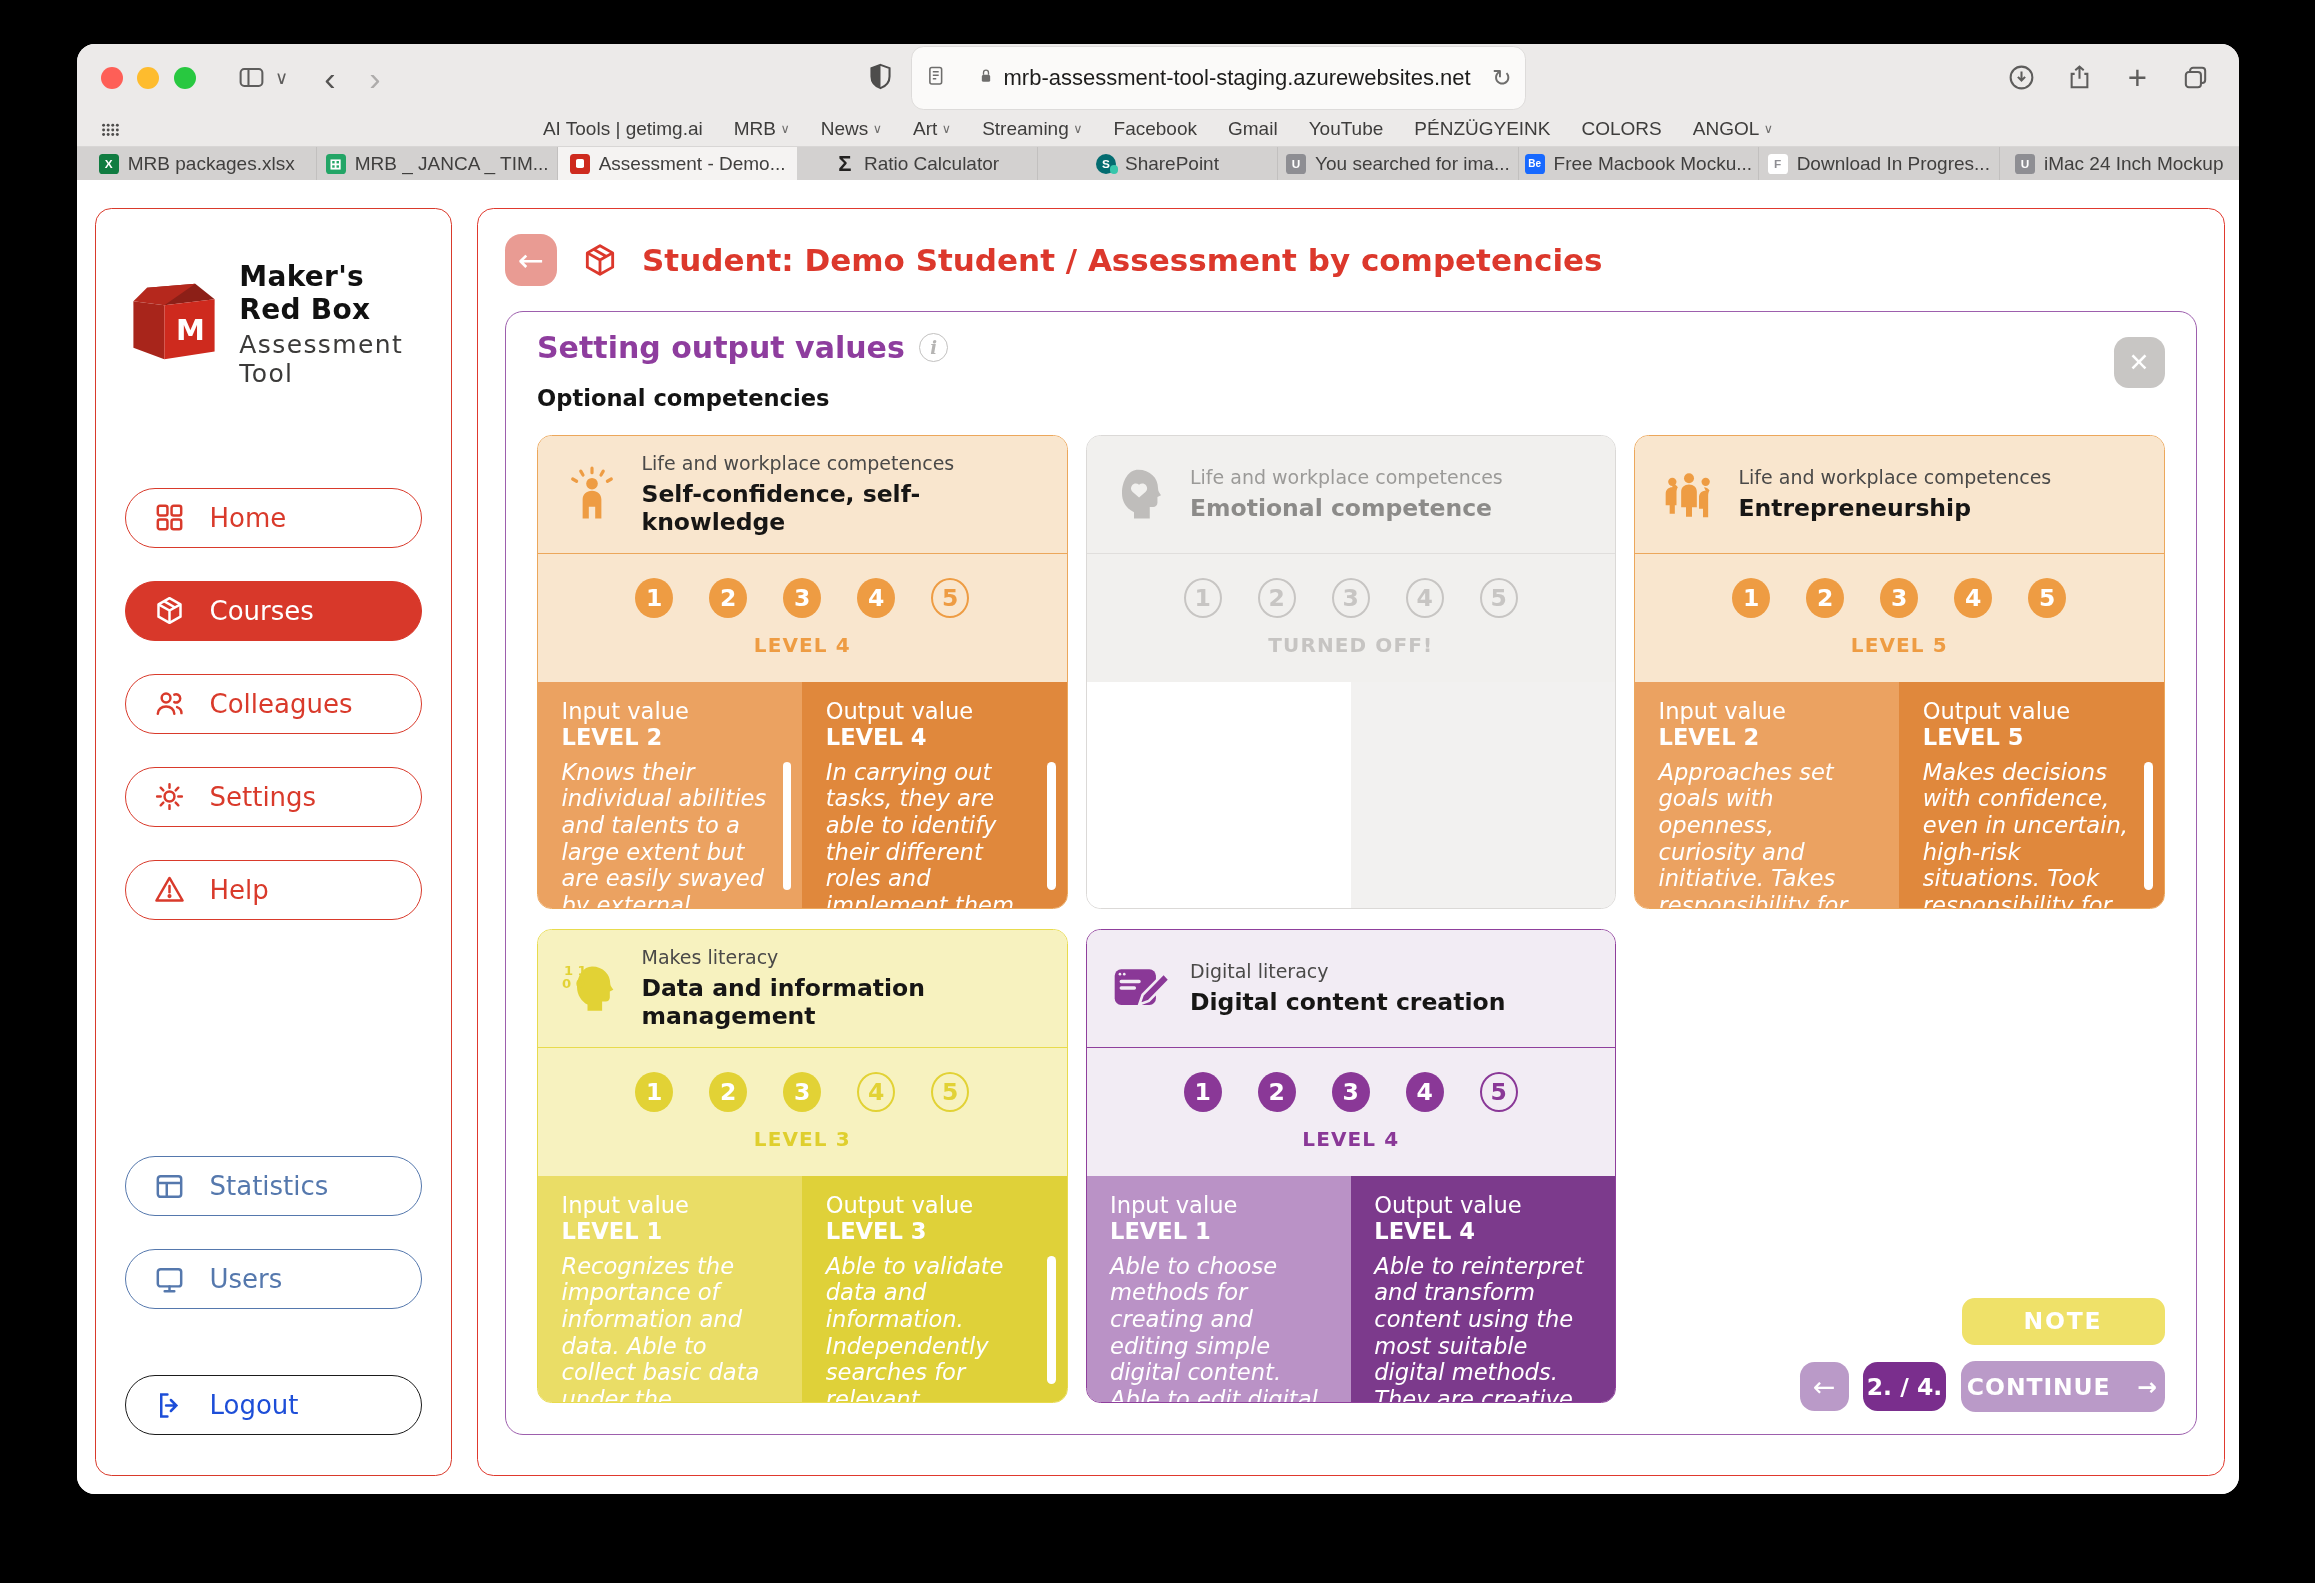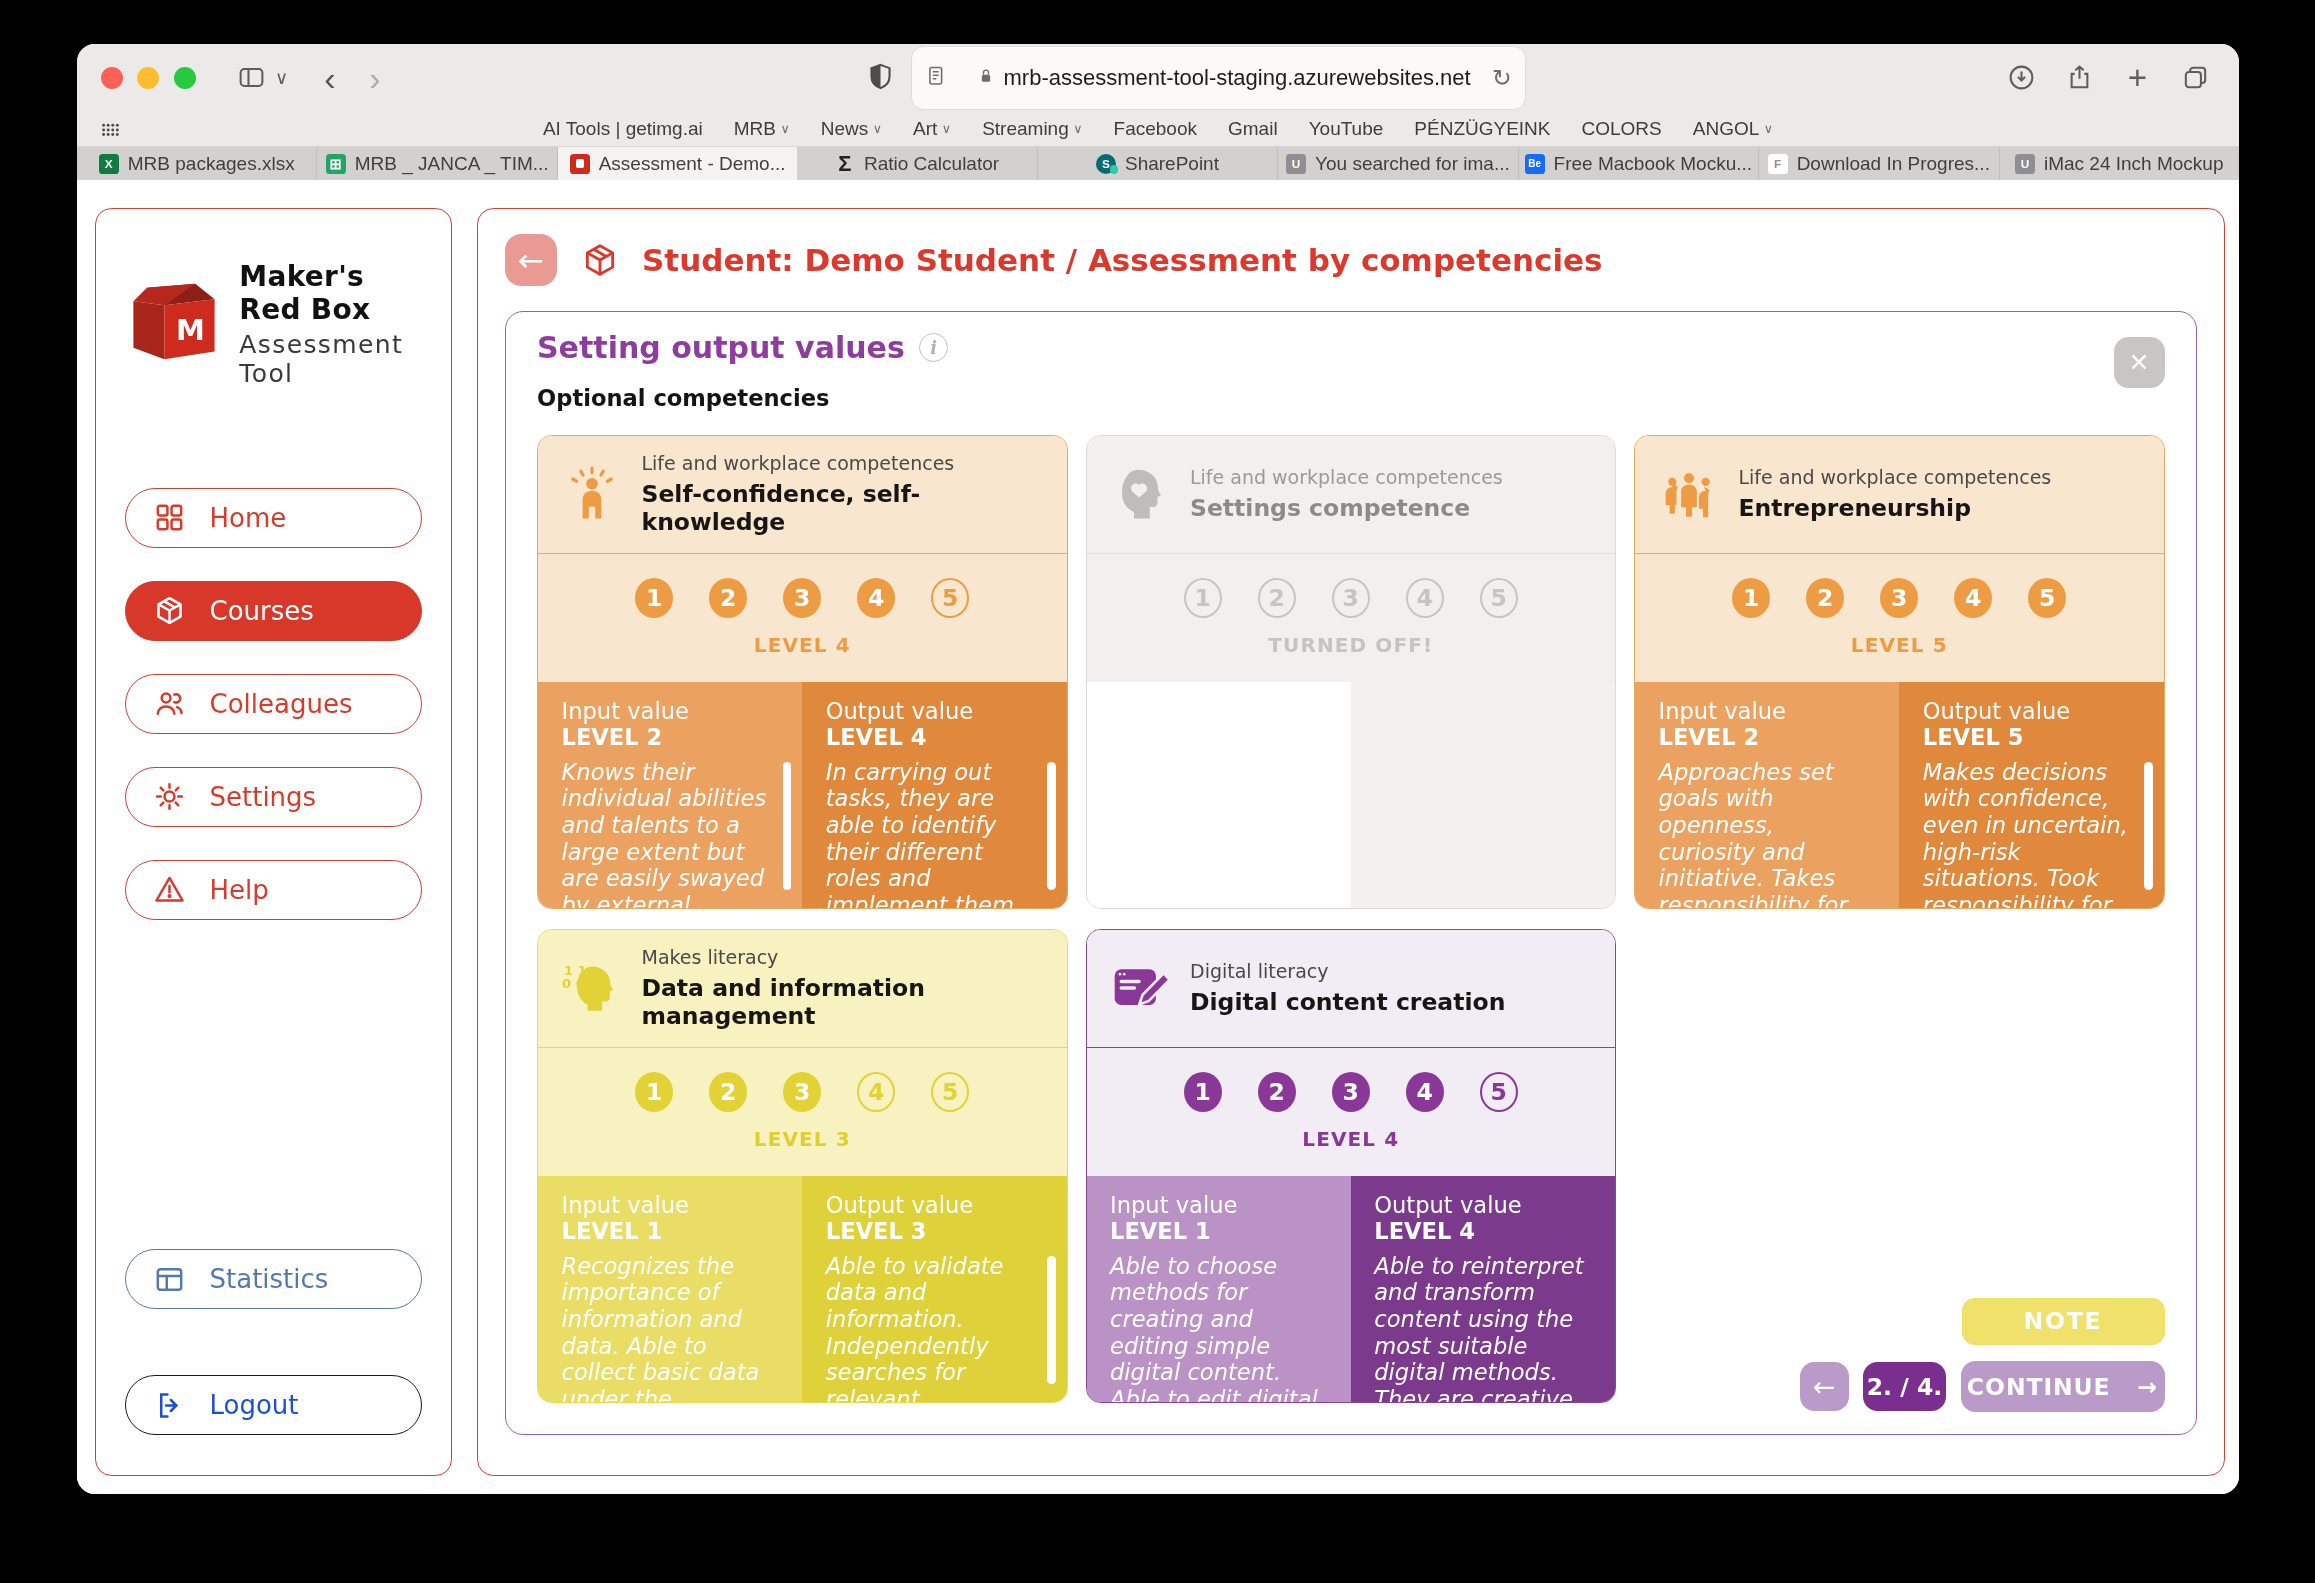--- a/index.html
+++ b/index.html
@@ -387,20 +387,27 @@
 
       <div class="side-spacer"></div>
 
       <div class="nav-btn blue">
         <svg viewBox="0 0 24 24" fill="none" stroke="currentColor" stroke-width="1.8">
           <rect x="3.5" y="4.5" width="17" height="15" rx="2"></rect>
             <path d="M3.5 9.5h17M10 9.5v10"></path>
         </svg>
         <span>Statistics</span>
       </div>
+      <div class="nav-btn blue">
+        <svg viewBox="0 0 24 24" fill="none" stroke="currentColor" stroke-width="1.8" stroke-linecap="round">
+          <rect x="3.5" y="4.5" width="17" height="12.5" rx="2"></rect>
+            <path d="M12 17v3M8.5 20.5h7"></path>
+        </svg>
+        <span>Users</span>
+      </div>
       <div class="nav-btn dark" style="margin-top:33px;">
         <svg viewBox="0 0 24 24" fill="none" stroke="currentColor" stroke-width="1.8" stroke-linecap="round">
           <path d="M10.5 4H6v16h4.5"></path>
             <path d="M13 8l4 4-4 4M17 12H9.5"></path>
         </svg>
         <span>Logout</span>
       </div>
     </aside>
 
     <main class="main">
@@ -470,21 +477,21 @@
           <div class="card theme-gray">
             <div class="card-header">
               <span class="card-icon">
                 <svg viewBox="0 0 32 32">
                   <path fill="currentColor" d="M15 3c6.4 0 10.6 4.4 10.6 9.8 0 1.7.8 2.7 1.6 3.8l-1.9 1v3c0 1.3-1 2.3-2.3 2.3h-1.8V29h-8.4v-3.3C9 24 6.4 20.4 6.4 15.6 6.4 8.6 10 3 15 3z"></path>
                   <path fill="#F1F0EE" d="M15.5 11.1c-1.1-1-2.8-.9-3.7.2-.9 1.1-.8 2.6.3 3.6l3.4 3 3.4-3c1.1-1 1.2-2.5.3-3.6-.9-1.1-2.6-1.2-3.7-.2z"></path>
                 </svg>
               </span>
               <div>
                 <div class="card-category">Life and workplace competences</div>
-                <div class="card-title">Settings competence</div>
+                <div class="card-title">Emotional competence</div>
               </div>
             </div>
             <div class="card-levels">
               <div class="circles">
                 <span class="circle off">1</span>
                 <span class="circle off">2</span>
                 <span class="circle off">3</span>
                 <span class="circle off">4</span>
                 <span class="circle off">5</span>
               </div>

